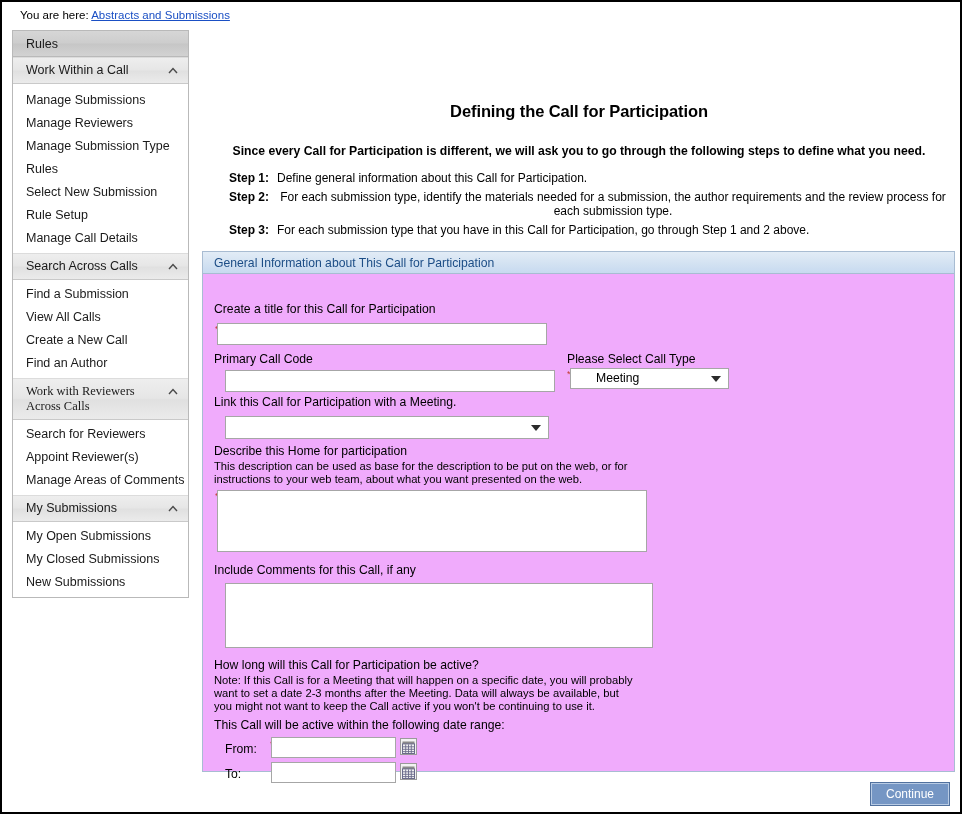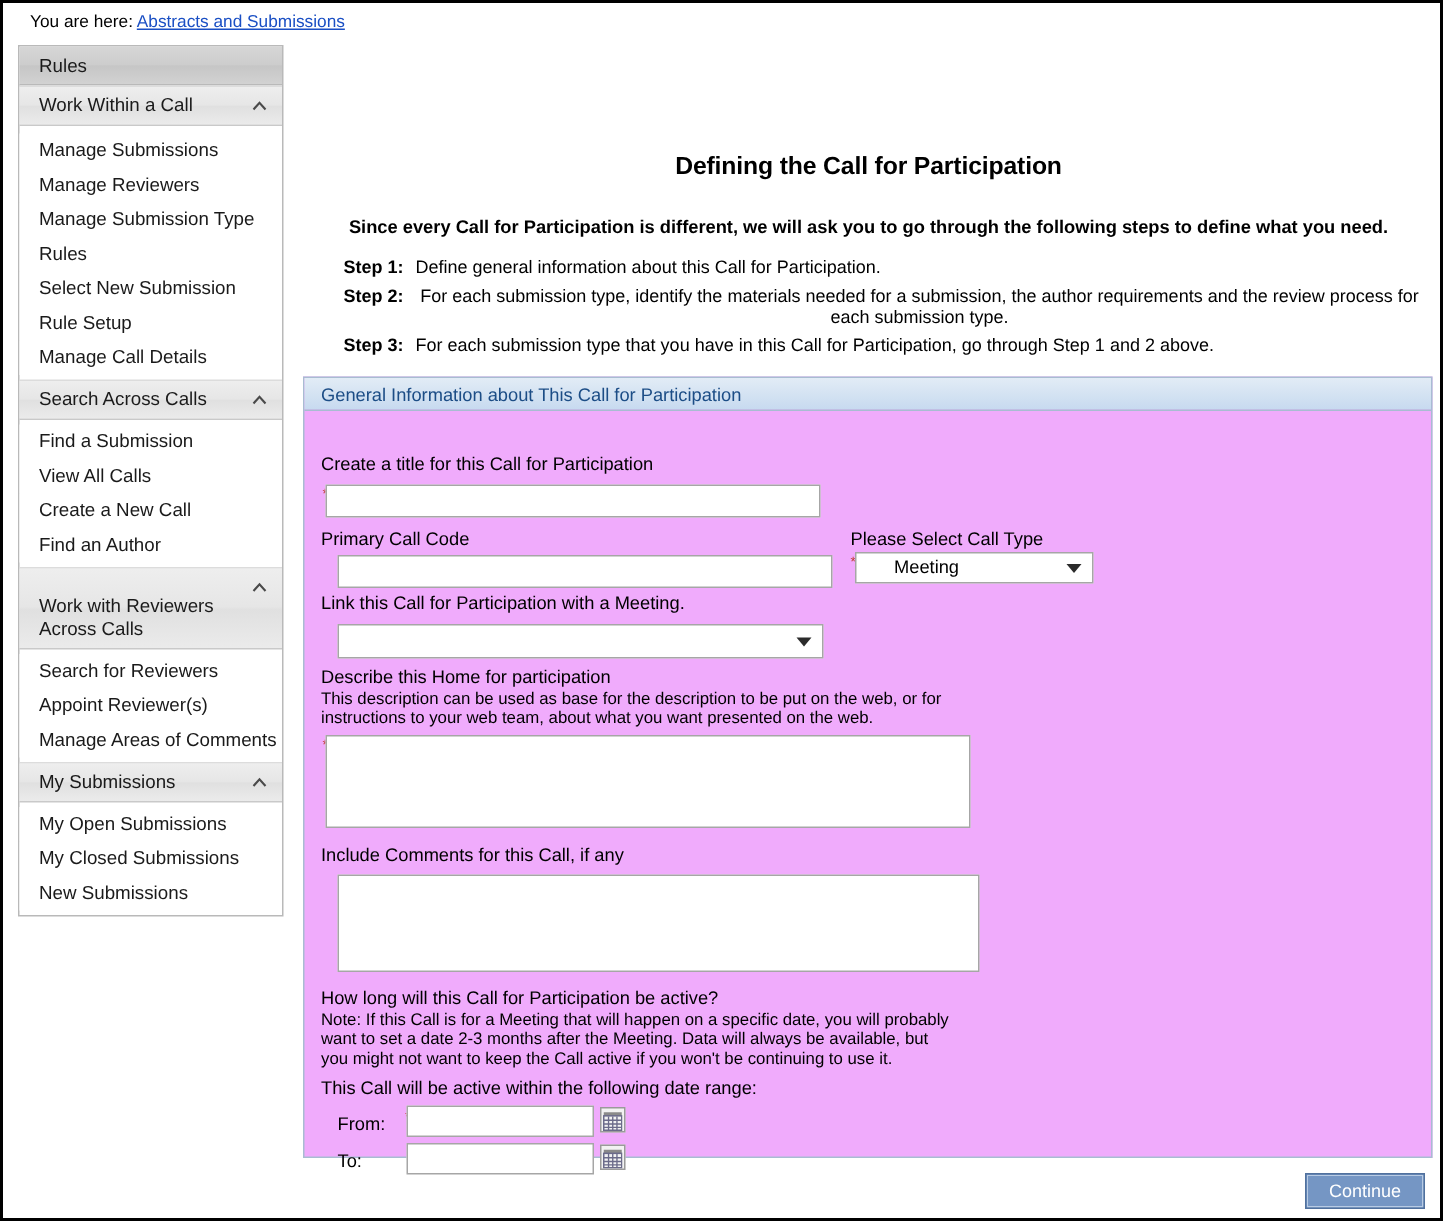--- a/index.html
+++ b/index.html
@@ -62,21 +62,21 @@
     min-height: 26px;
     line-height: 15px;
     padding: 5px 26px 5px 13px;
     font-size: 12.5px;
     color: #1a1a1a;
     background: linear-gradient(to bottom,#eeeeee 0%,#e6e6e6 48%,#e0e0e0 52%,#ebebeb 100%);
     border-bottom: 1px solid #c9c9c9;
     border-top: 1px solid #dcdcdc;
     cursor: pointer;
   }
-  .nav-group-header.two-line { padding-top: 18px; padding-bottom: 5px; }
+  .nav-group-header.two-line { padding-top: 5px; padding-bottom: 5px; font-family: Liberation Serif, serif; }
   .chev {
     position: absolute;
     right: 10px; top: 9px;
     width: 10px; height: 7px;
   }
   .chev svg { display:block; }
   .nav-item {
     height: 23px;
     line-height: 23px;
     padding-left: 13px;

